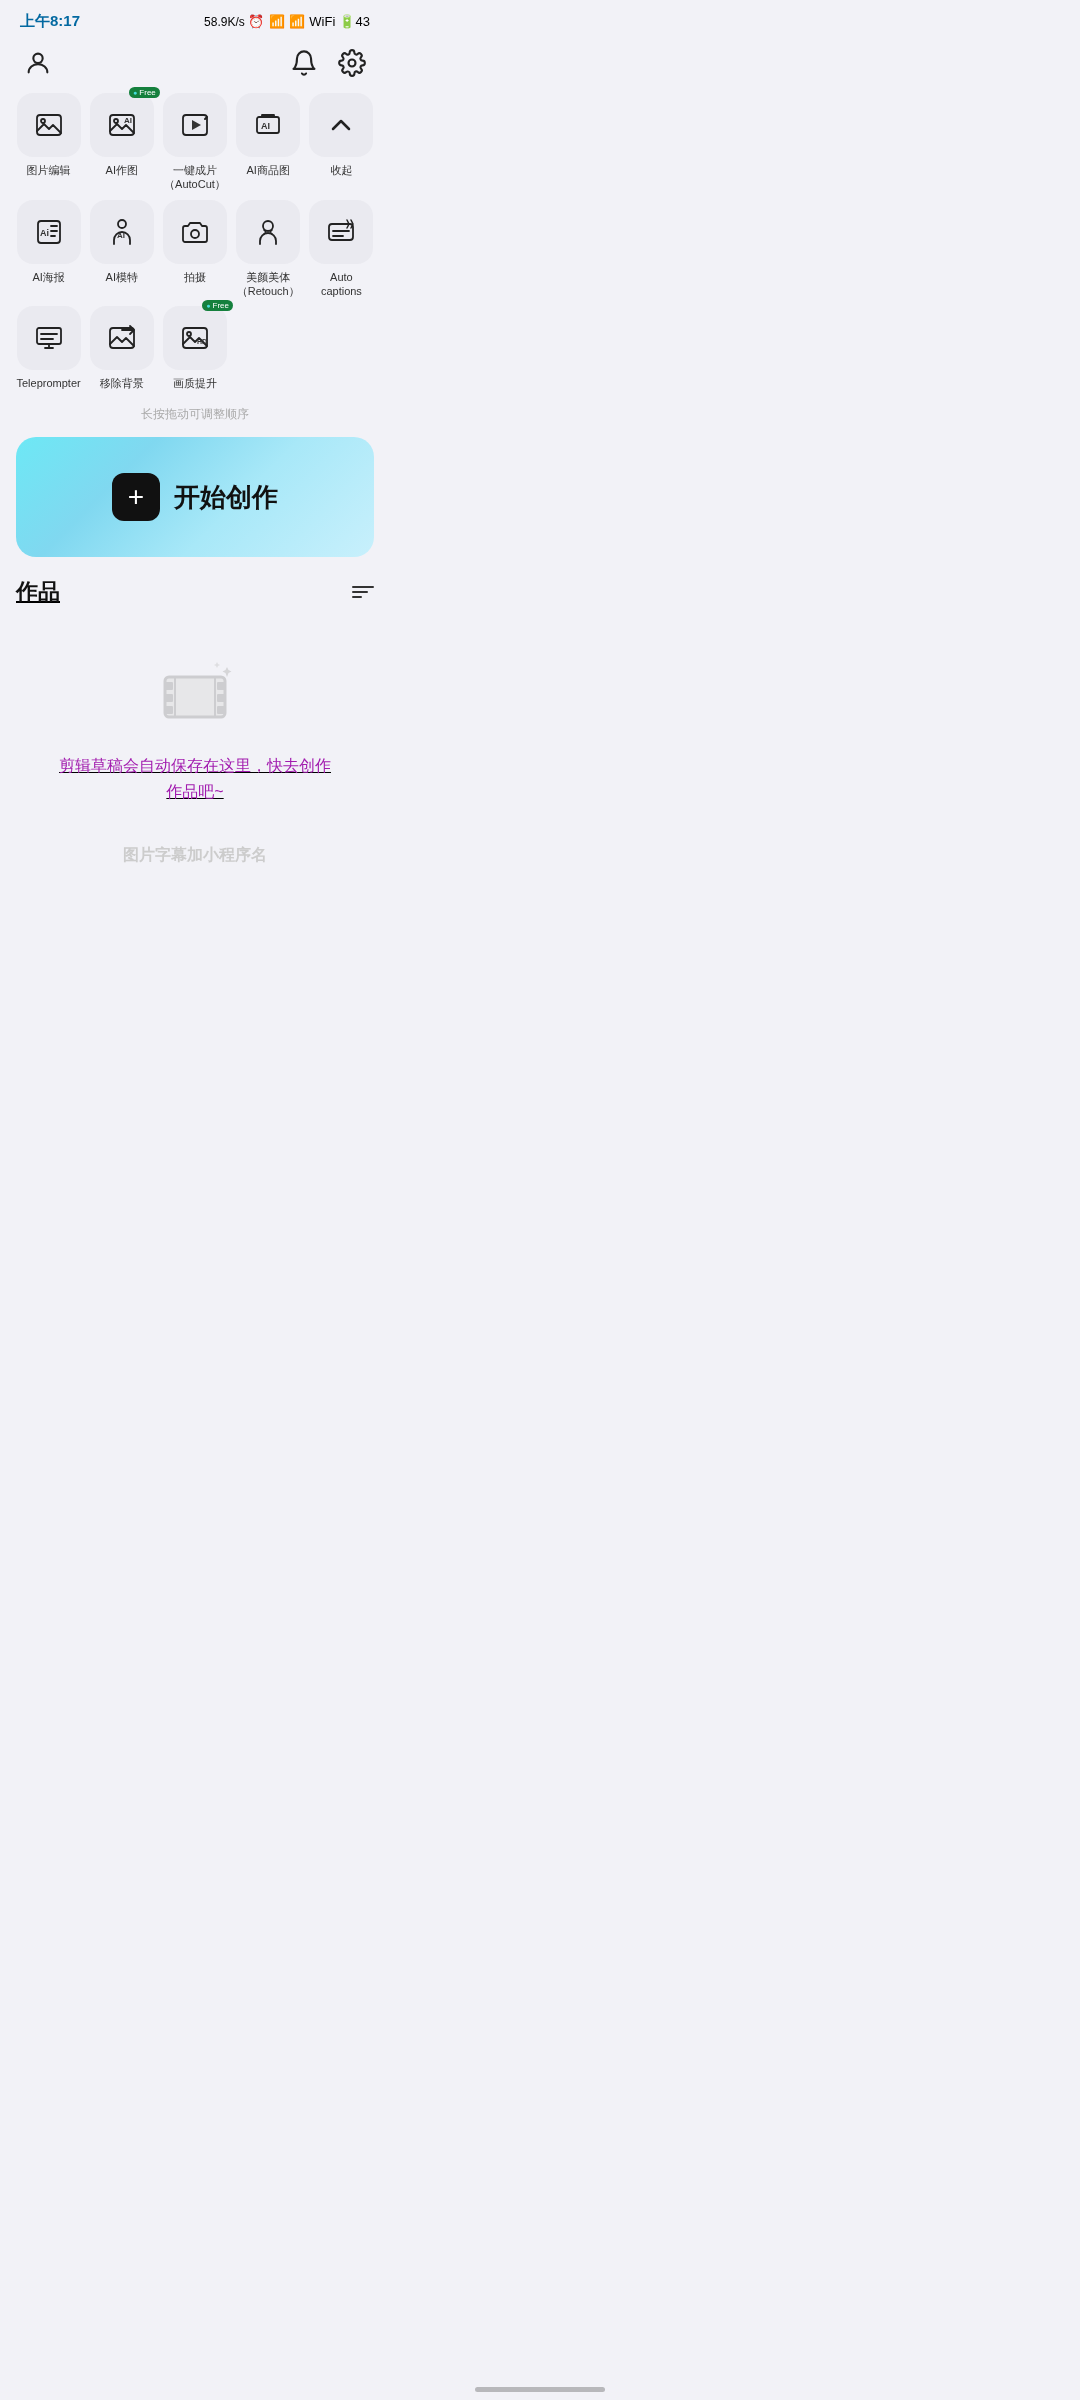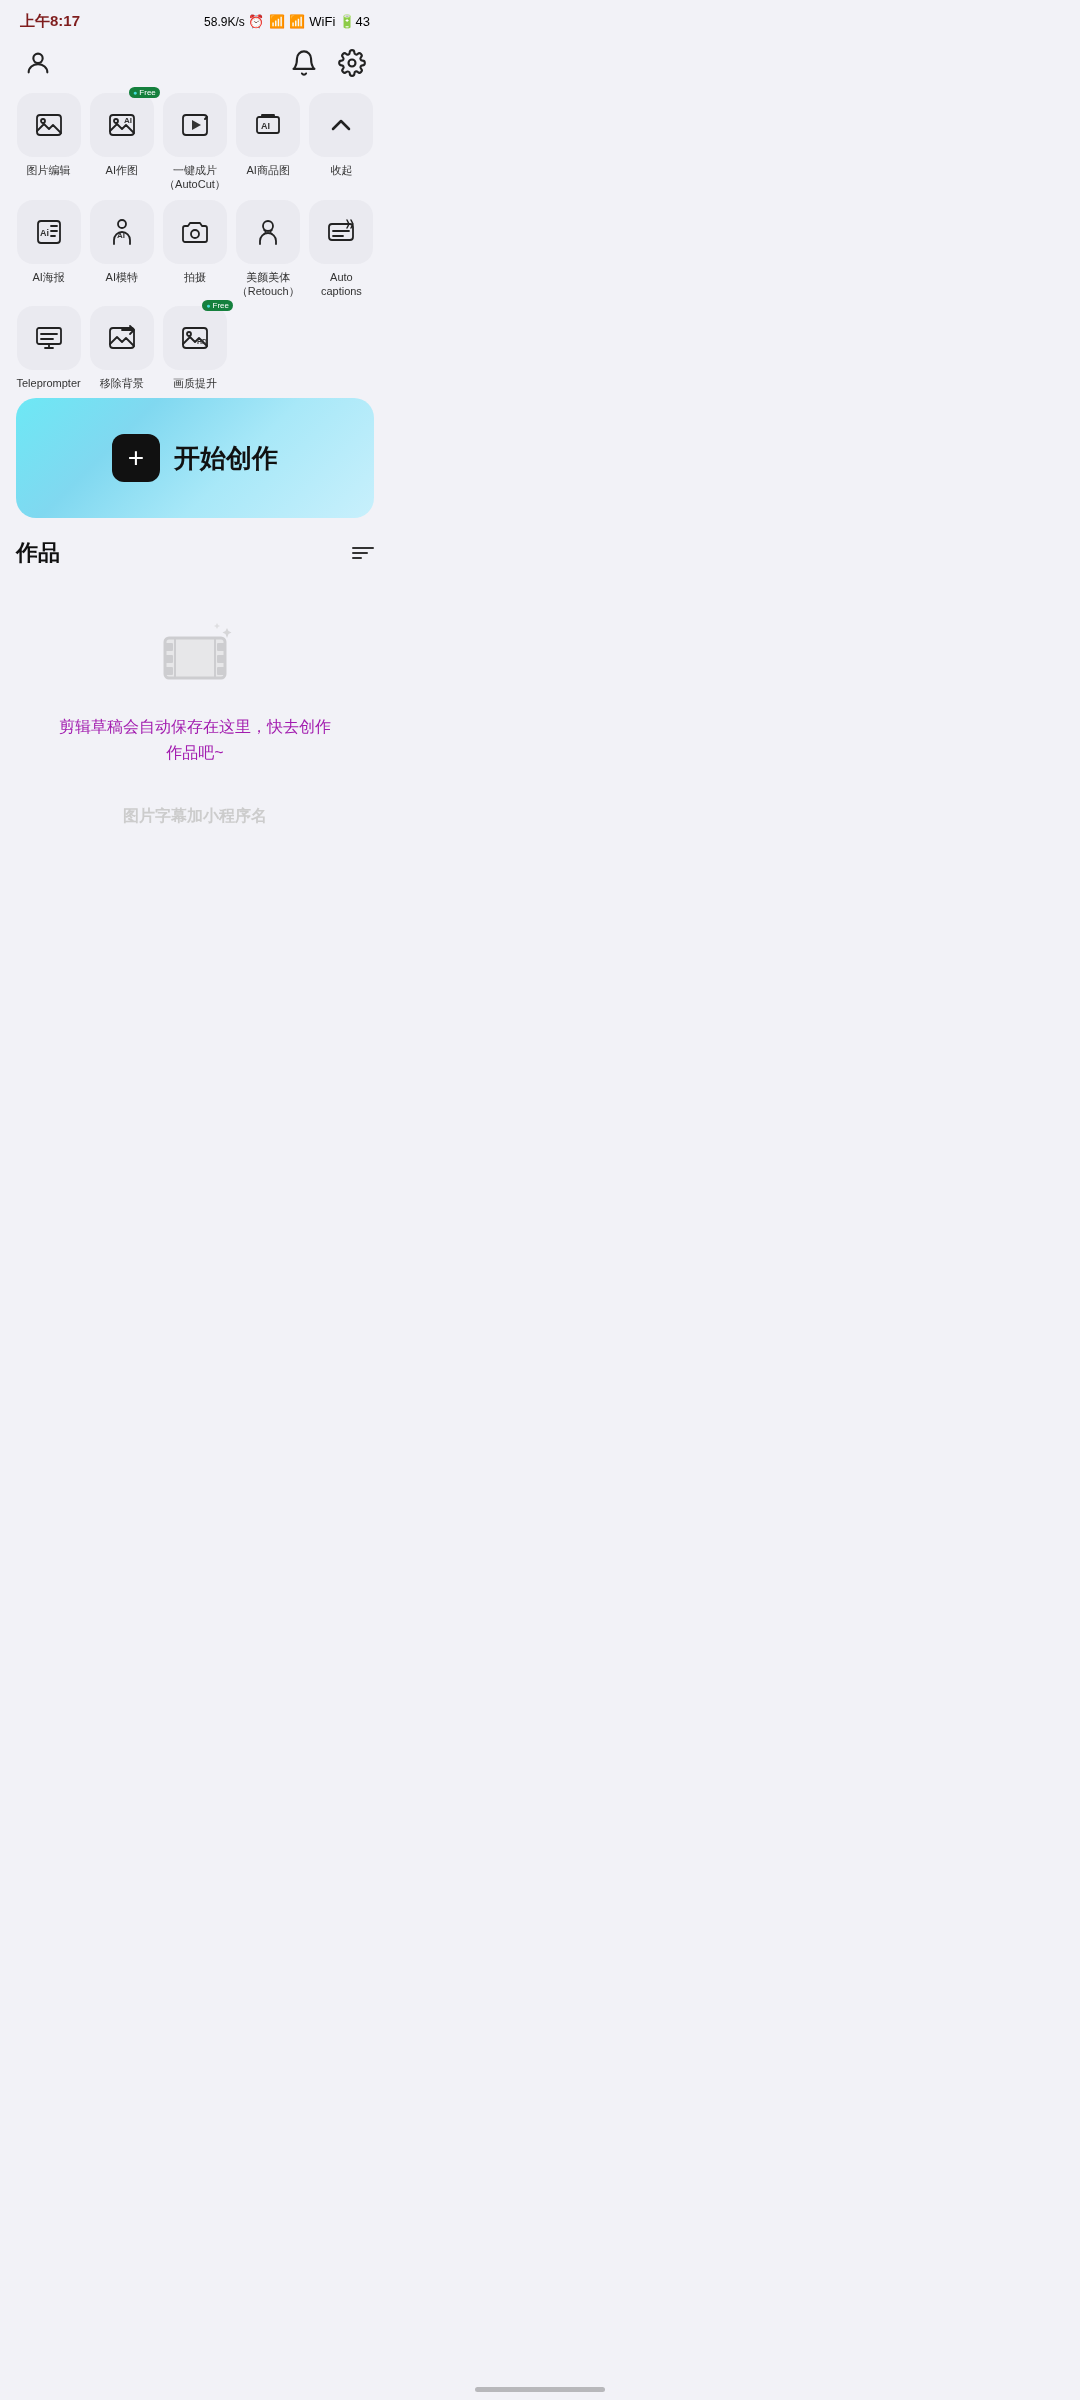--- a/index.html
+++ b/index.html
@@ -16,21 +16,21 @@
     .status-bar {
       display: flex;
       justify-content: space-between;
       align-items: center;
       padding: 12px 20px 6px;
       background: #f2f2f7;
     }
     .status-time {
       font-size: 15px;
       font-weight: 600;
-      color: #7f1d1d;
+      color: #0369a1;
     }
     .status-right {
       display: flex;
       align-items: center;
       gap: 4px;
       font-size: 12px;
       color: #000;
     }
     .status-icon { font-size: 13px; }
 
@@ -152,20 +152,21 @@
     }
     .start-text {
       font-size: 26px;
       font-weight: 700;
       color: #111;
     }
 
     
     .works-section {
       padding: 0 16px;
+      text-decoration: underline;
     }
     .works-header {
       display: flex;
       justify-content: space-between;
       align-items: center;
       margin-bottom: 20px;
     }
     .works-title {
       font-size: 22px;
       font-weight: 700;
@@ -428,20 +429,21 @@
         </svg>
       </div>
       <span class="tool-label">画质提升</span>
     </div>
 
     <div></div>
     <div></div>
 
   </div>
 
+  <div class="drag-hint">长按拖动可调整顺序</div>
 </div>
 
 <div class="start-section">
   <button class="start-button">
     <div class="start-plus">+</div>
     <span class="start-text">开始创作</span>
   </button>
 </div>
 
 <div class="works-section">

